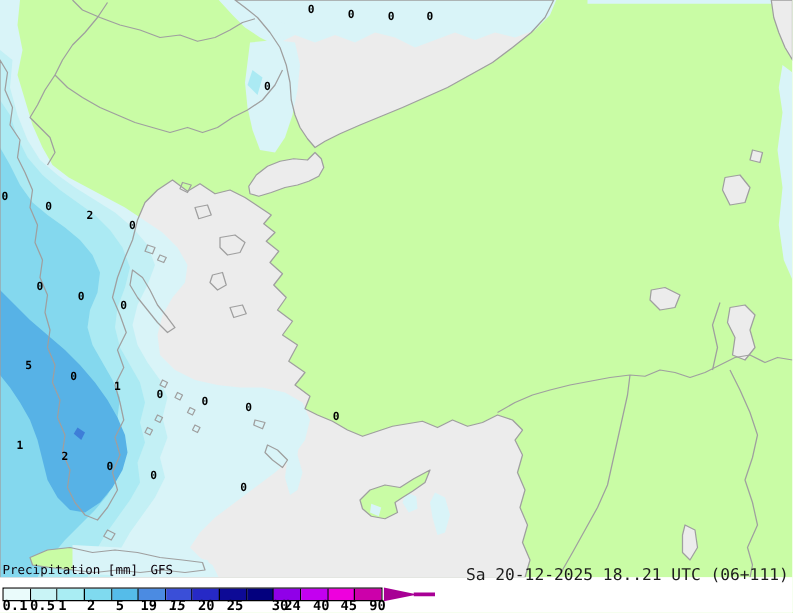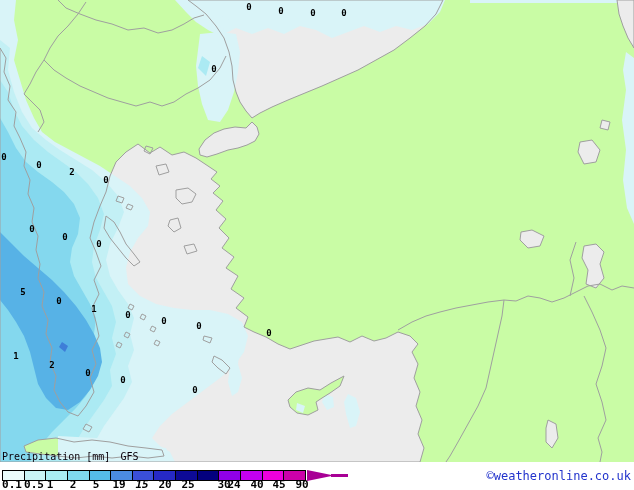--- a/index.html
+++ b/index.html
@@ -148,14 +148,14 @@
       <span style="left: 140px; font-style: italic;">15</span>
       <span style="left: 163px;">20</span>
       <span style="left: 186px; text-align: center;">25</span>
       <span style="left: 222px; text-align: center;">30</span>
       <span style="left: 232px;">24</span>
       <span style="left: 255px;">40</span>
       <span style="left: 277px;">45</span>
       <span style="left: 300px;">90</span>
     </div>
 
-  <div class="copyright">©weatheronline.co.uk</div>
+  <div class="datetime">Sa 20-12-2025 18..21 UTC (06+111)</div>
 </div>
 
 </body></html>

